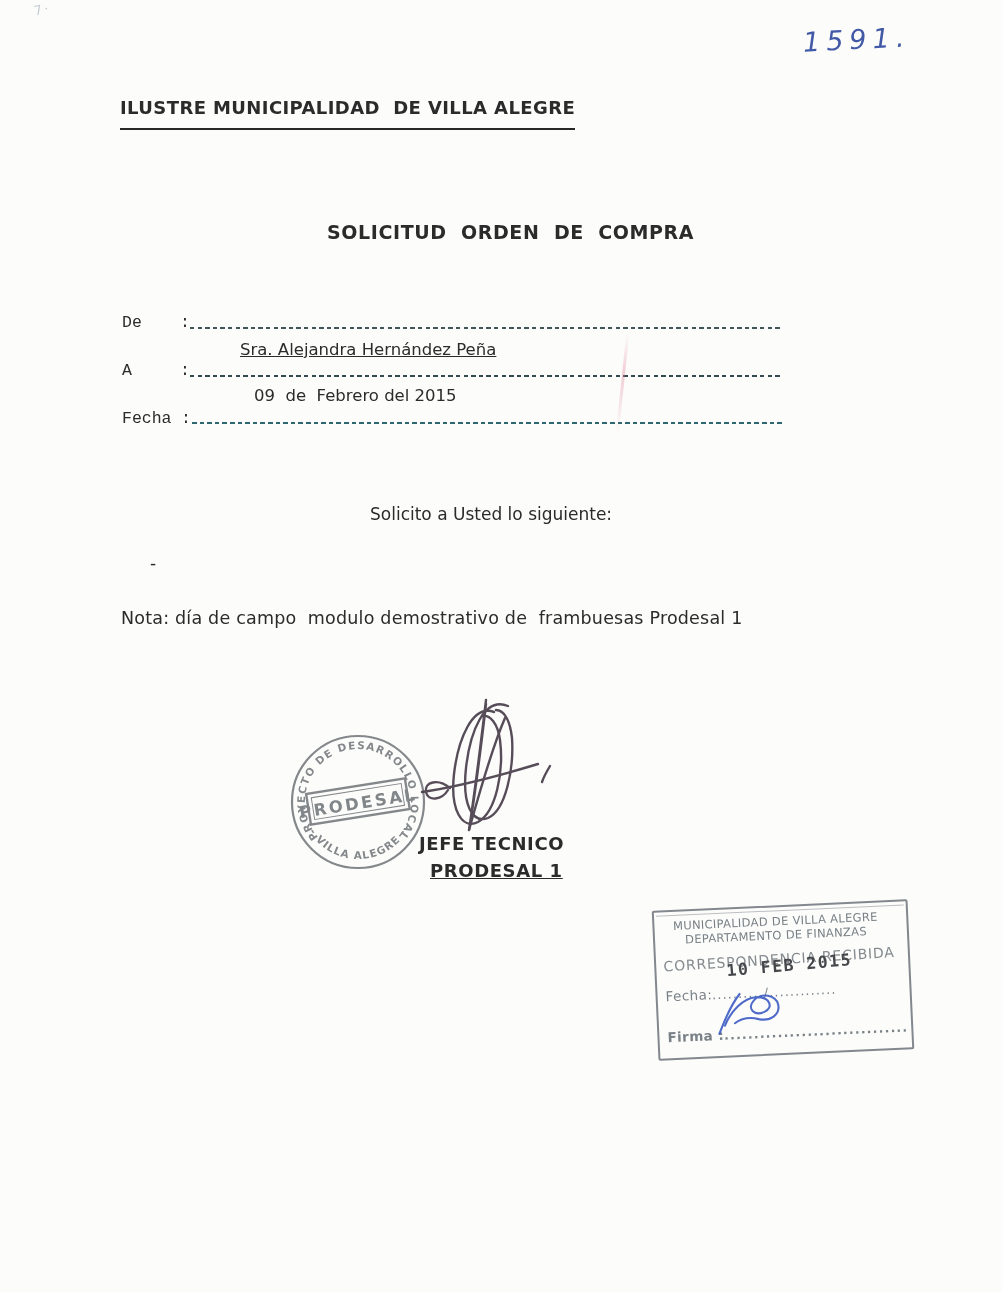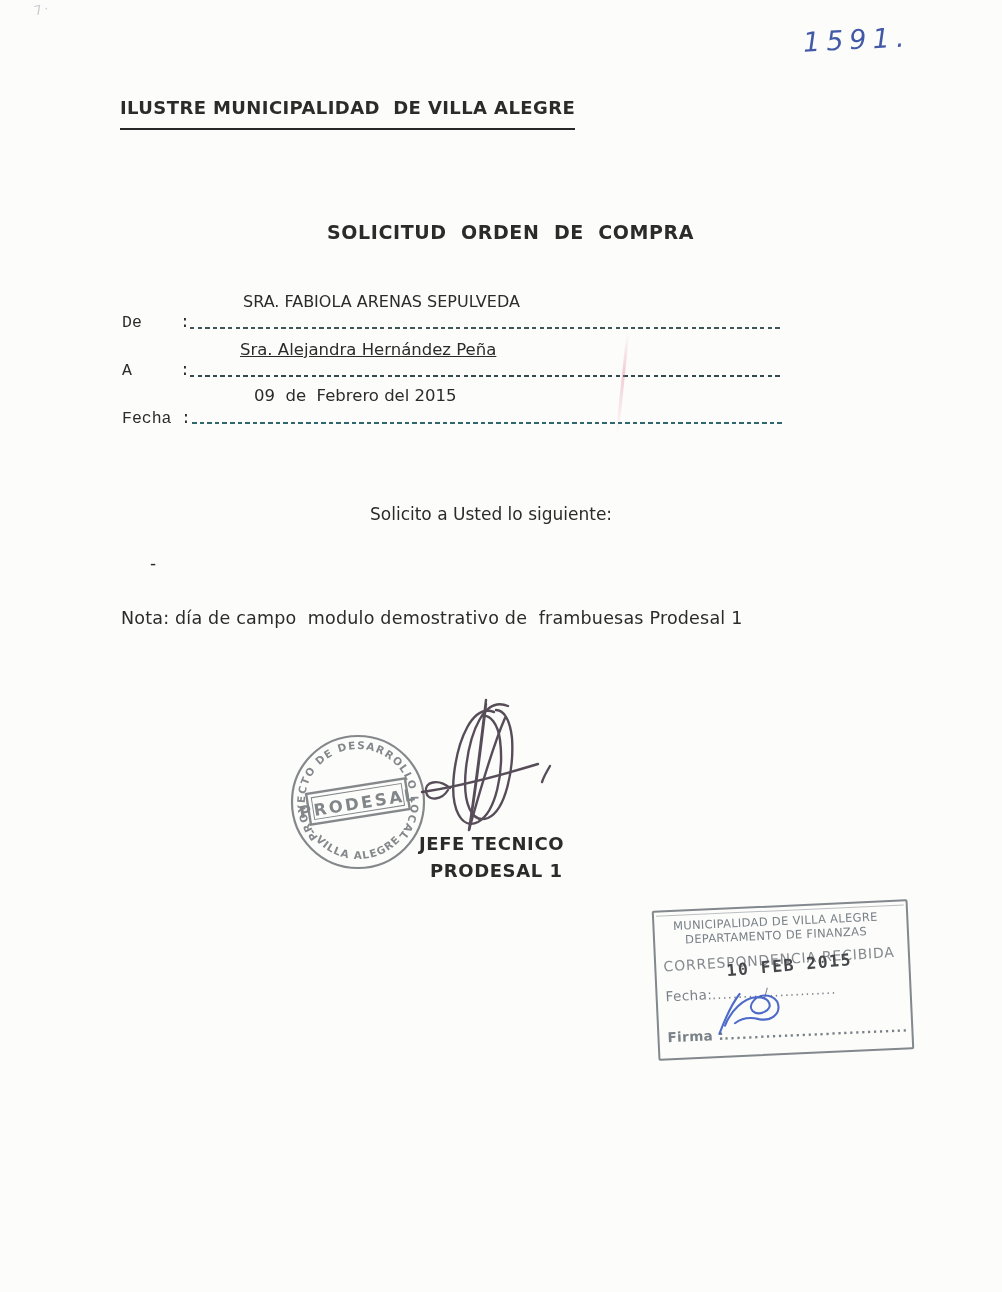--- a/index.html
+++ b/index.html
@@ -67,21 +67,20 @@
 <div class="page">
 
   <div class="abs corner-mark">7·</div>
 
   <div class="abs folio">1591.</div>
 
   <div class="abs org-header pre">ILUSTRE MUNICIPALIDAD  DE VILLA ALEGRE</div>
 
   <div class="abs doc-title pre">SOLICITUD  ORDEN  DE  COMPRA</div>
 
-  <div class="abs field-value pre" style="left:243px;top:292px;">SRA. FABIOLA ARENAS SEPULVEDA</div>
   <div class="abs field-label" style="left:122px;top:313px;">De</div>
   <div class="abs field-label" style="left:180px;top:313px;">:</div>
   <div class="abs dash-line" style="left:190px;top:327px;width:592px;--c:#3f5558;"></div>
 
   <div class="abs field-value pre" style="left:240px;top:340px;font-size:16.5px;text-decoration:underline;">Sra. Alejandra Hernández Peña</div>
   <div class="abs field-label" style="left:122px;top:361px;">A</div>
   <div class="abs field-label" style="left:180px;top:361px;">:</div>
   <div class="abs dash-line" style="left:190px;top:375px;width:592px;--c:#32494e;"></div>
 
   <div class="abs field-value pre" style="left:254px;top:386px;font-size:16.5px;">09  de  Febrero del 2015</div>
@@ -122,21 +121,21 @@
       <path d="M 49 138 C 58 106 71 58 85 26"></path>
       <path d="M 30 96 C 18 86 4 90 6 100 C 8 110 22 108 28 98"></path>
       <path d="M 74 20 C 52 12 38 48 34 82 C 30 118 42 138 58 130 C 76 120 84 80 80 48 C 78 32 70 22 62 24"></path>
       <path d="M 88 14 C 64 4 50 40 46 76 C 42 112 52 132 68 126 C 86 118 94 76 92 46 C 90 28 84 18 76 18"></path>
       <path d="M 2 100 C 35 95 75 85 118 72"></path>
       <path d="M 130 74 C 127 79 124 84 122 90"></path>
     </g>
   </svg>
 
   <div class="abs signer" style="left:419px;top:833px;text-align:right;">JEFE TECNICO</div>
-  <div class="abs signer" style="left:430px;top:860px;">PRODESAL 1</div>
+  <div class="abs signer" style="left:430px;top:860px;text-decoration:underline;">PRODESAL 1</div>
 
   <div class="abs rstamp">
     <div class="innerline"></div>
     <div class="org1">MUNICIPALIDAD DE VILLA ALEGRE</div>
     <div class="org2">DEPARTAMENTO DE FINANZAS</div>
     <div class="rtitle">CORRESPONDENCIA RECIBIDA</div>
     <div class="frow" style="top:76px;">
       <span>Fecha:</span><span class="dots">........../.............</span>
     </div>
     <div class="datebox">10 FEB 2015</div>

